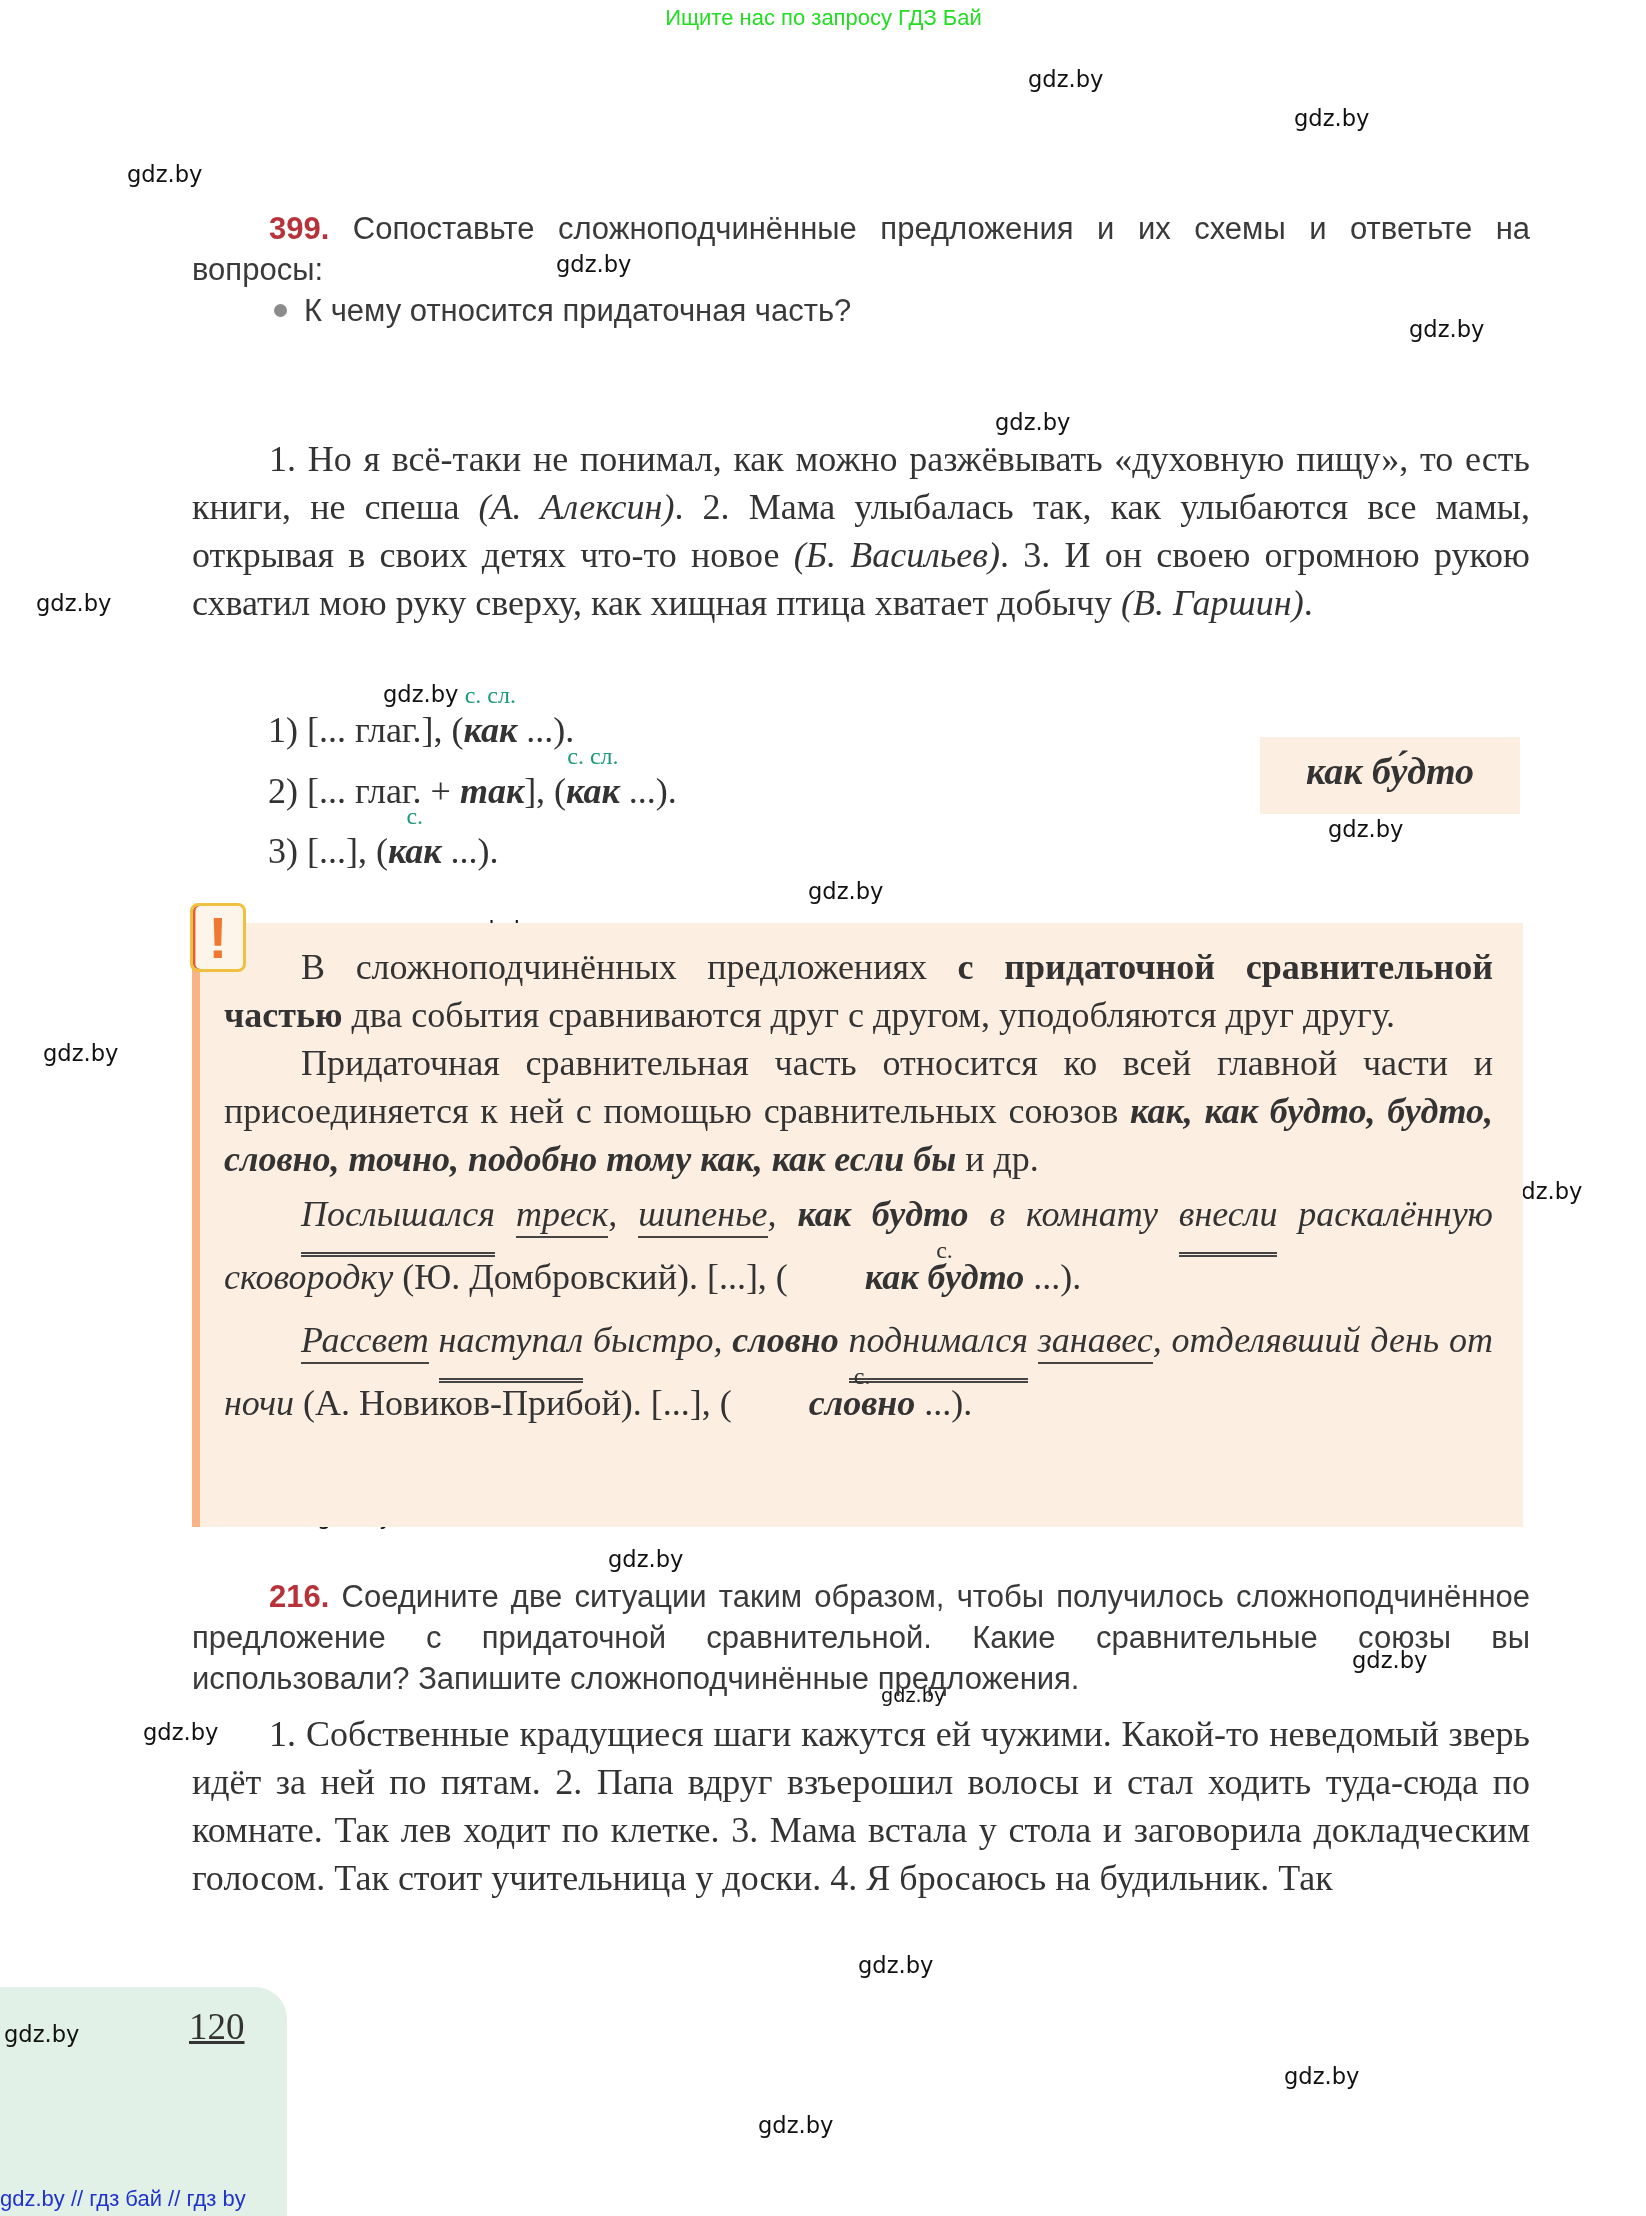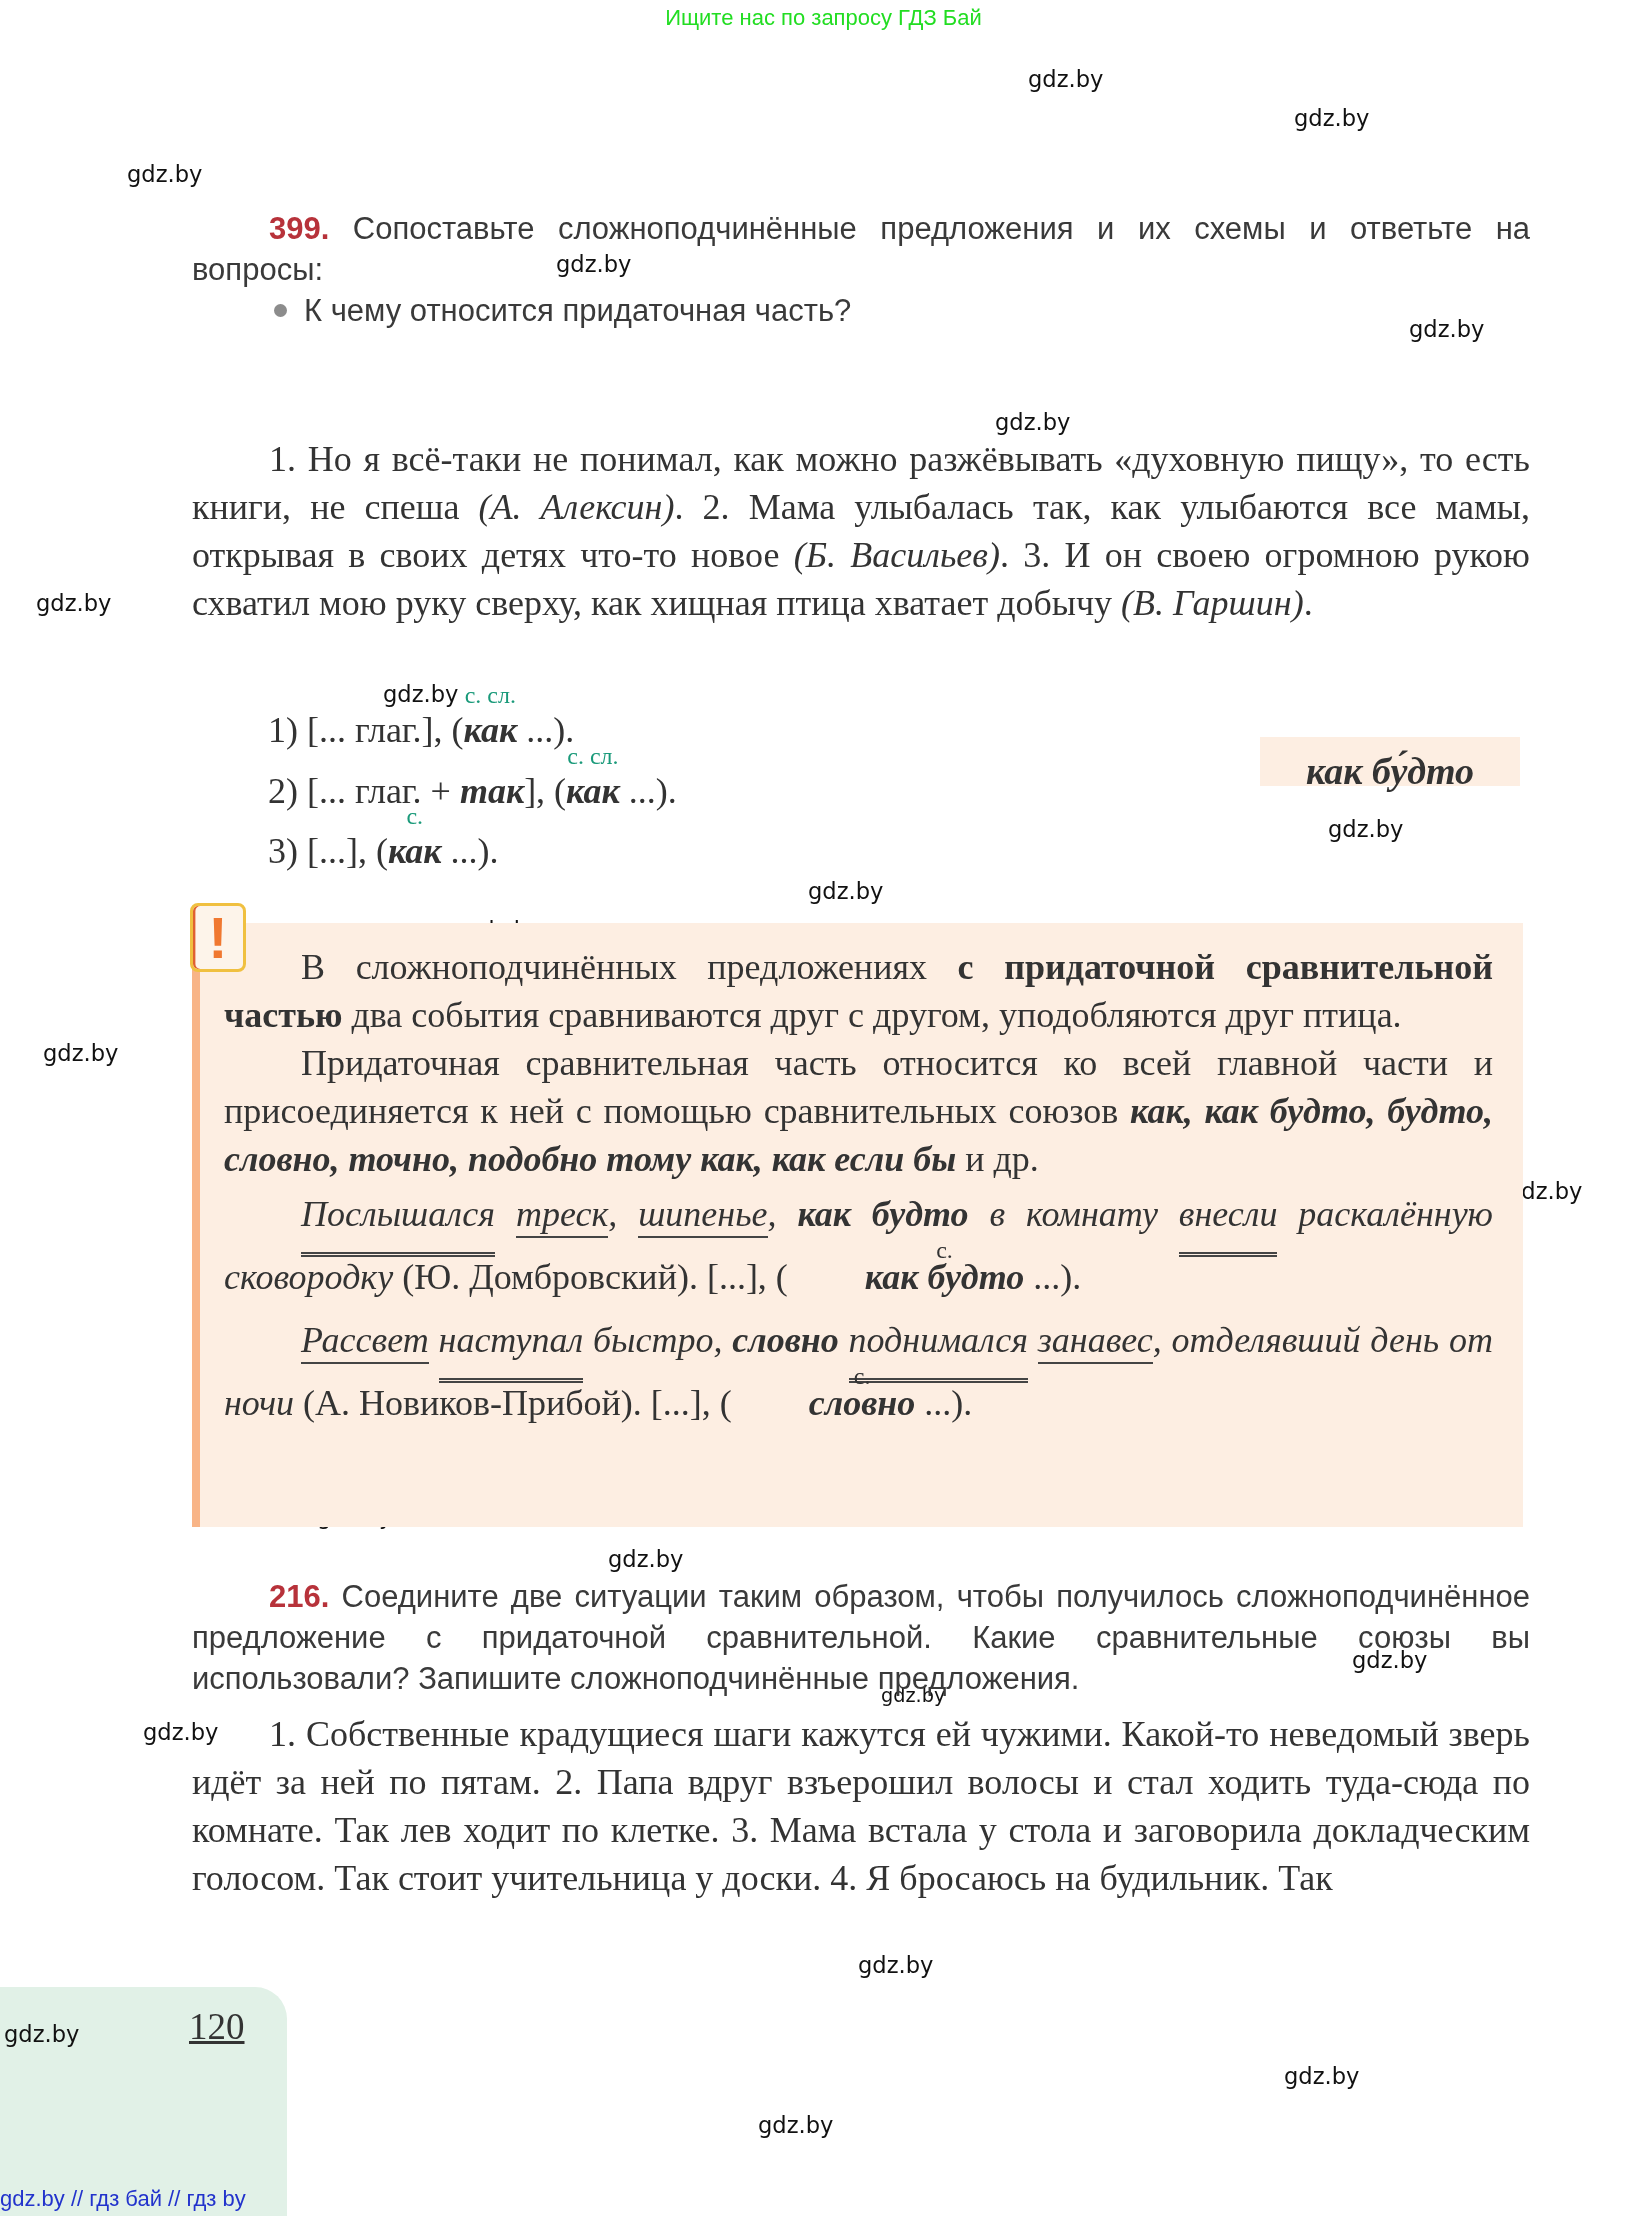--- a/index.html
+++ b/index.html
@@ -19,21 +19,21 @@
   .bullets li::before { content:""; position:absolute; left:4.8px; top:13.7px; width:13px; height:13px;
                         border-radius:50%; background:#8c8c8c; }
   .serif-text { font-family:"Liberation Serif", serif; font-size:36px; line-height:48px; color:#333; }
   .examples { left:192px; width:1338px; top:435px; text-align:justify; }
   .examples .ind { display:inline-block; width:77px; }
   .it { font-style:italic;margin-top:45px; }
   .scheme { font-family:"Liberation Serif", serif; font-size:36px; color:#333; white-space:nowrap; }
   .sup { position:relative; display:inline-block; }
   .sup .mark { position:absolute; left:50%; transform:translateX(-50%); top:-27px;
                font-size:24px; color:#1a9a7a; font-style:normal; font-weight:normal; white-space:nowrap; }
-  .sidebox { left:1260px; top:737px; width:260px; height:49px; background:#fdeee2;
+  .sidebox { left:1260px; top:737px; width:260px; height:77px; background:#fdeee2;
              text-align:center; line-height:69px; font-size:38px; font-weight:bold; font-style:italic; color:#333; }
   .rulebox { left:192px; top:923px; width:1331px; height:604px; background:#fdeee2;
              border-left:8px solid #f8b487; box-sizing:border-box; }
   .excl { left:190px; top:903px; width:56px; height:69px; border-radius:8px;
           background:#fdf4ea; border:3.2px solid #f0c040; box-sizing:border-box;
           box-shadow: inset 2.4px 0 0 #e06030; }
   .excl span { display:block; text-align:center; color:#f07830; font-family:"Liberation Sans", sans-serif;
                font-weight:bold; font-size:58px; line-height:64px; }
   .rule-text { left:224px; width:1269px; top:943px; }
   .rule-text p { margin:0; text-indent:77px; text-align:justify; text-align-last:left; }
@@ -99,21 +99,21 @@
 </div>
 
 <div class="abs sidebox">как бу́дто</div>
 
 <div class="abs rulebox"></div>
 <div class="abs excl">
     <span>!</span>
   </div>
 
 <div class="abs rule-text serif-text">
-  <p><span>В сложноподчинённых предложениях </span><b>с придаточной срав­нительной частью</b><span> два события сравниваются друг с другом, уподобляются друг птица.</span></p>
+  <p><span>В сложноподчинённых предложениях </span><b>с придаточной срав­нительной частью</b><span> два события сравниваются друг с другом, уподобляются друг другу.</span></p>
   <p><span>Придаточная сравнительная часть относится ко всей главной части и присоединяется к ней с помощью сравнительных союзов </span><b><i>как, как будто, будто, словно, точно, подобно тому как, как если бы</i></b><span> и др.</span></p>
   <p class="ex it"><span class="u2">Послышался</span> <span class="u1">треск</span><span>, </span><span class="u1">шипенье</span><span>, </span><b>как будто</b><span> в комнату </span><span class="u2">внесли</span><span> раскалённую сковородку</span><span style="font-style:normal"> (Ю. Домбровский). [...], (</span><span class="sup"><span class="mark" style="color:#333">с.</span><b>как будто</b></span><span style="font-style:normal"> ...).</span></p>
   <p class="ex it"><span class="u1">Рассвет</span> <span class="u2">наступал</span><span> быстро, </span><b>словно</b> <span class="u2">поднимался</span> <span class="u1">занавес</span><span>, отделявший день от ночи</span><span style="font-style:normal"> (А. Новиков-Прибой). [...], (</span><span class="sup"><span class="mark" style="color:#333">с.</span><b>словно</b></span><span style="font-style:normal"> ...).</span></p>
 </div>
 
 <div class="abs task216 sans">
   <p><span class="exnum">216.</span> <span>Соедините две ситуации таким образом, чтобы получилось сложноподчинённое предложение с придаточной сравнительной. Какие сравнительные союзы вы использовали? Запишите сложноподчинённые предложения.</span></p>
 </div>
 <div class="abs ex216 serif-text">
   <span style="display:inline-block;width:77px"></span><span>1. Собственные крадущиеся шаги кажутся ей чужими. Какой-то неведомый зверь идёт за ней по пятам. 2. Папа вдруг взъерошил волосы и стал ходить туда-сюда по комнате. Так лев ходит по клетке. 3. Мама встала у стола и заговорила докладческим голосом. Так стоит учительница у доски. 4. Я бросаюсь на будильник. Так</span>

